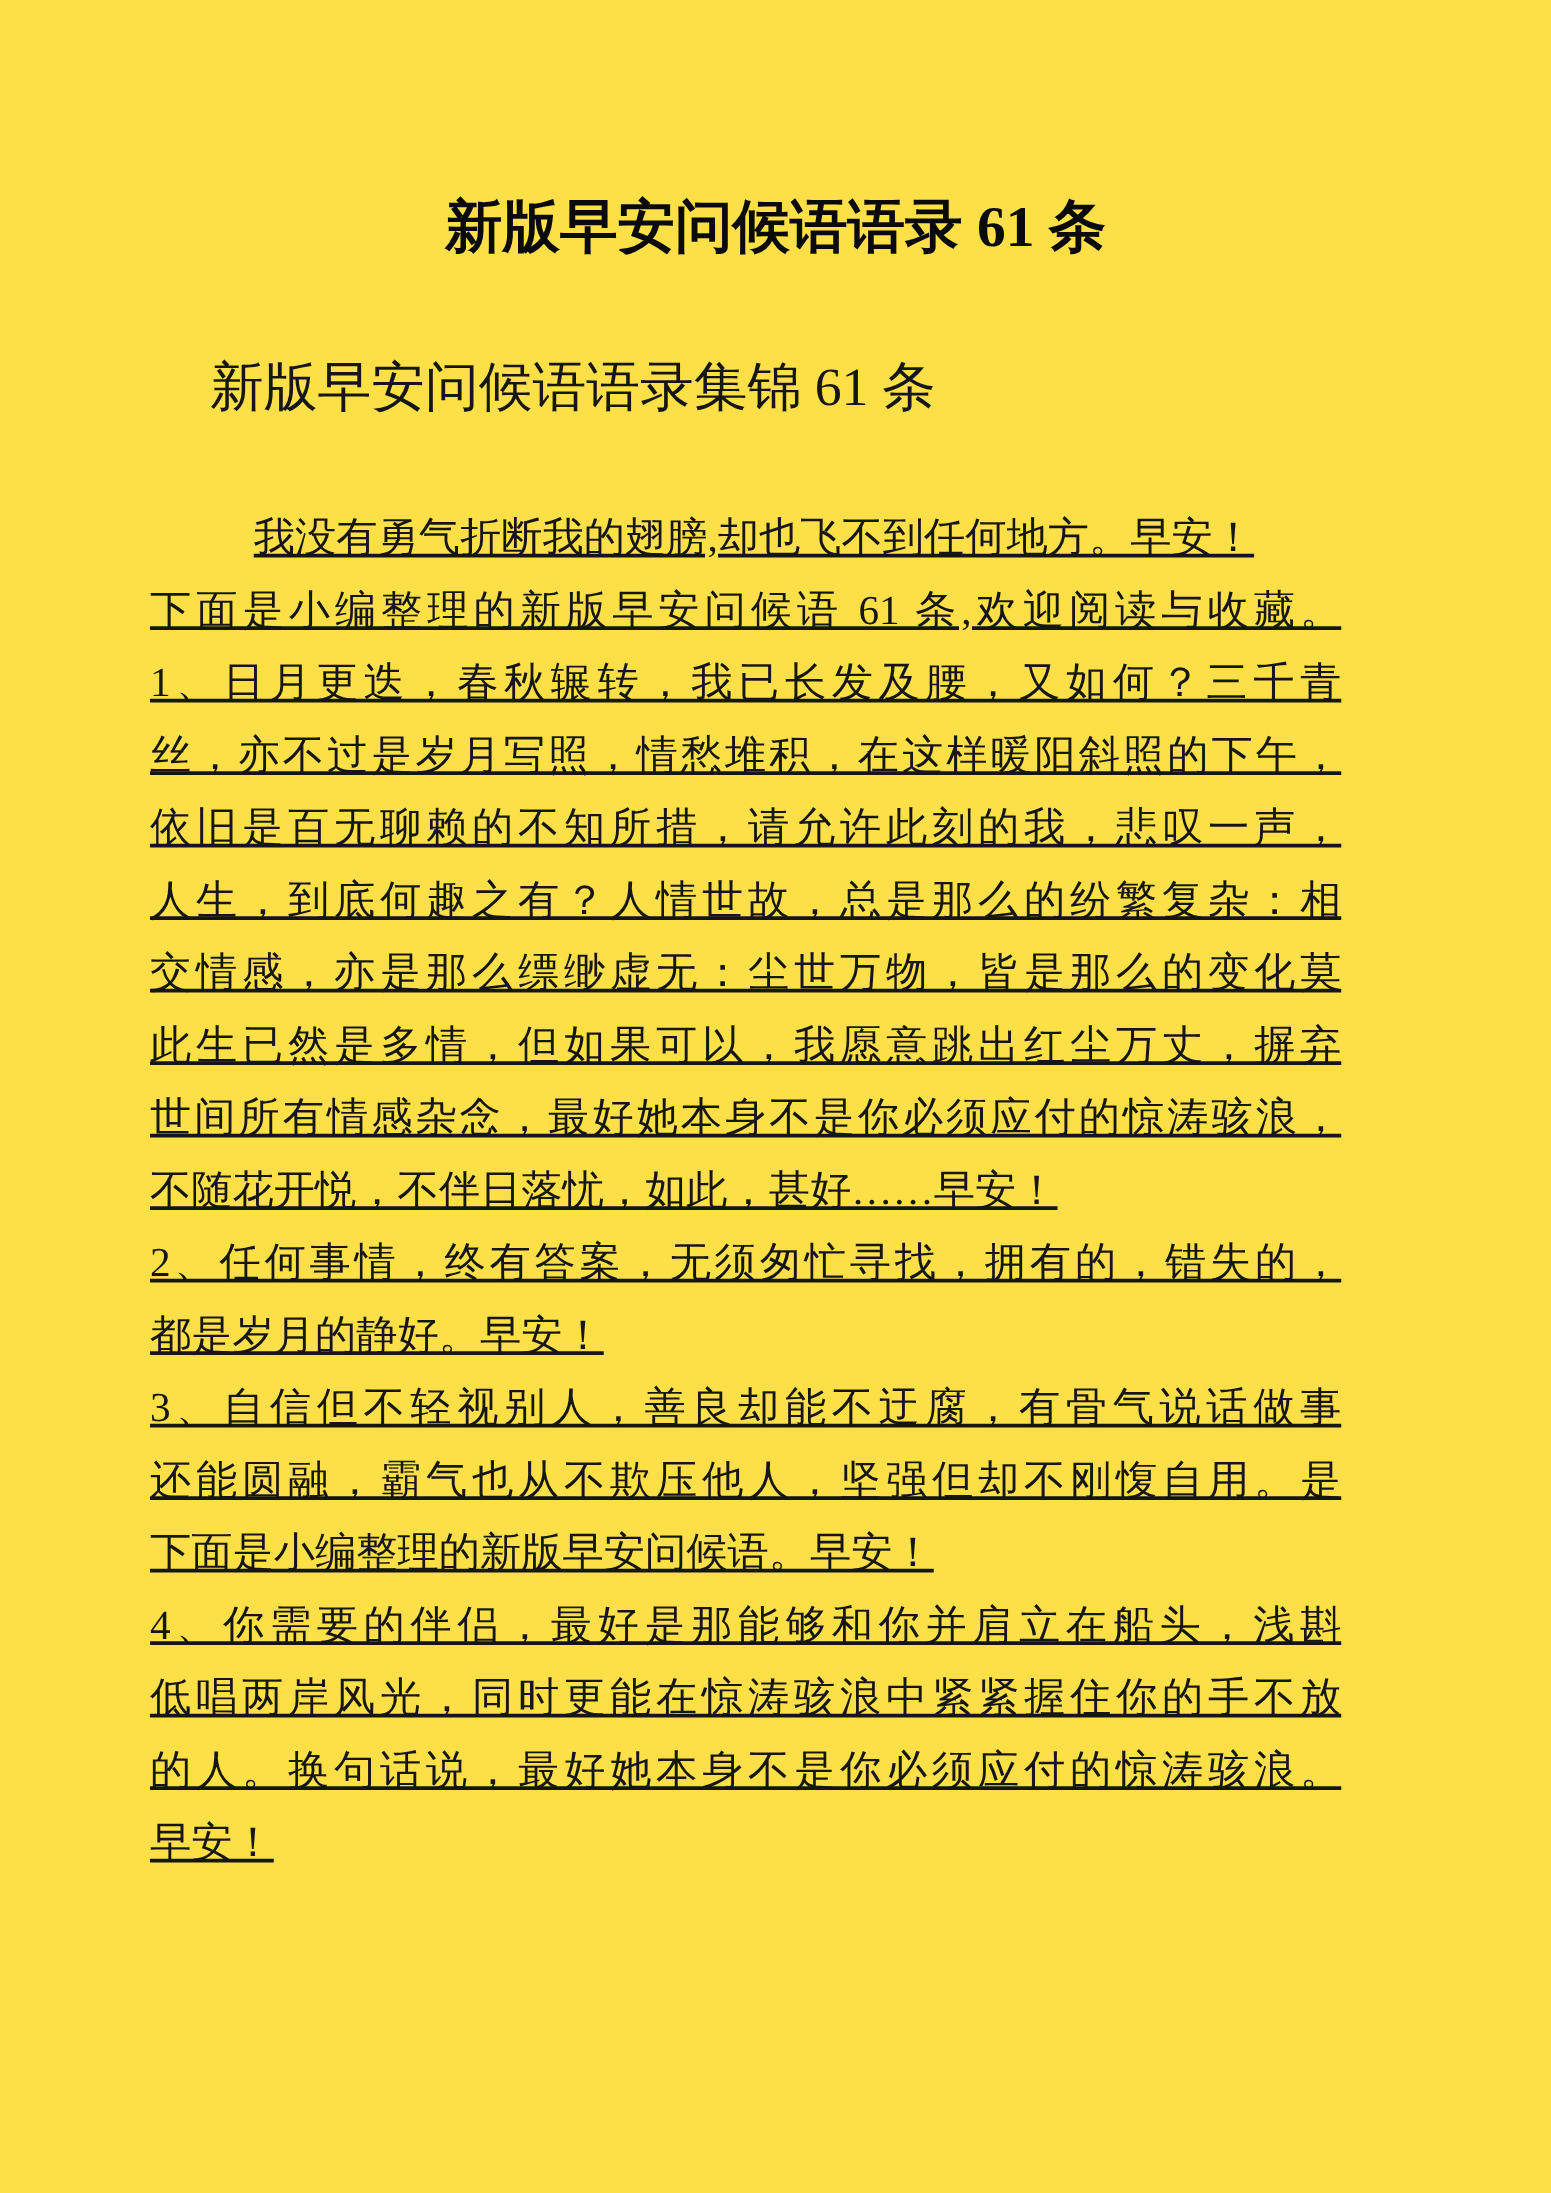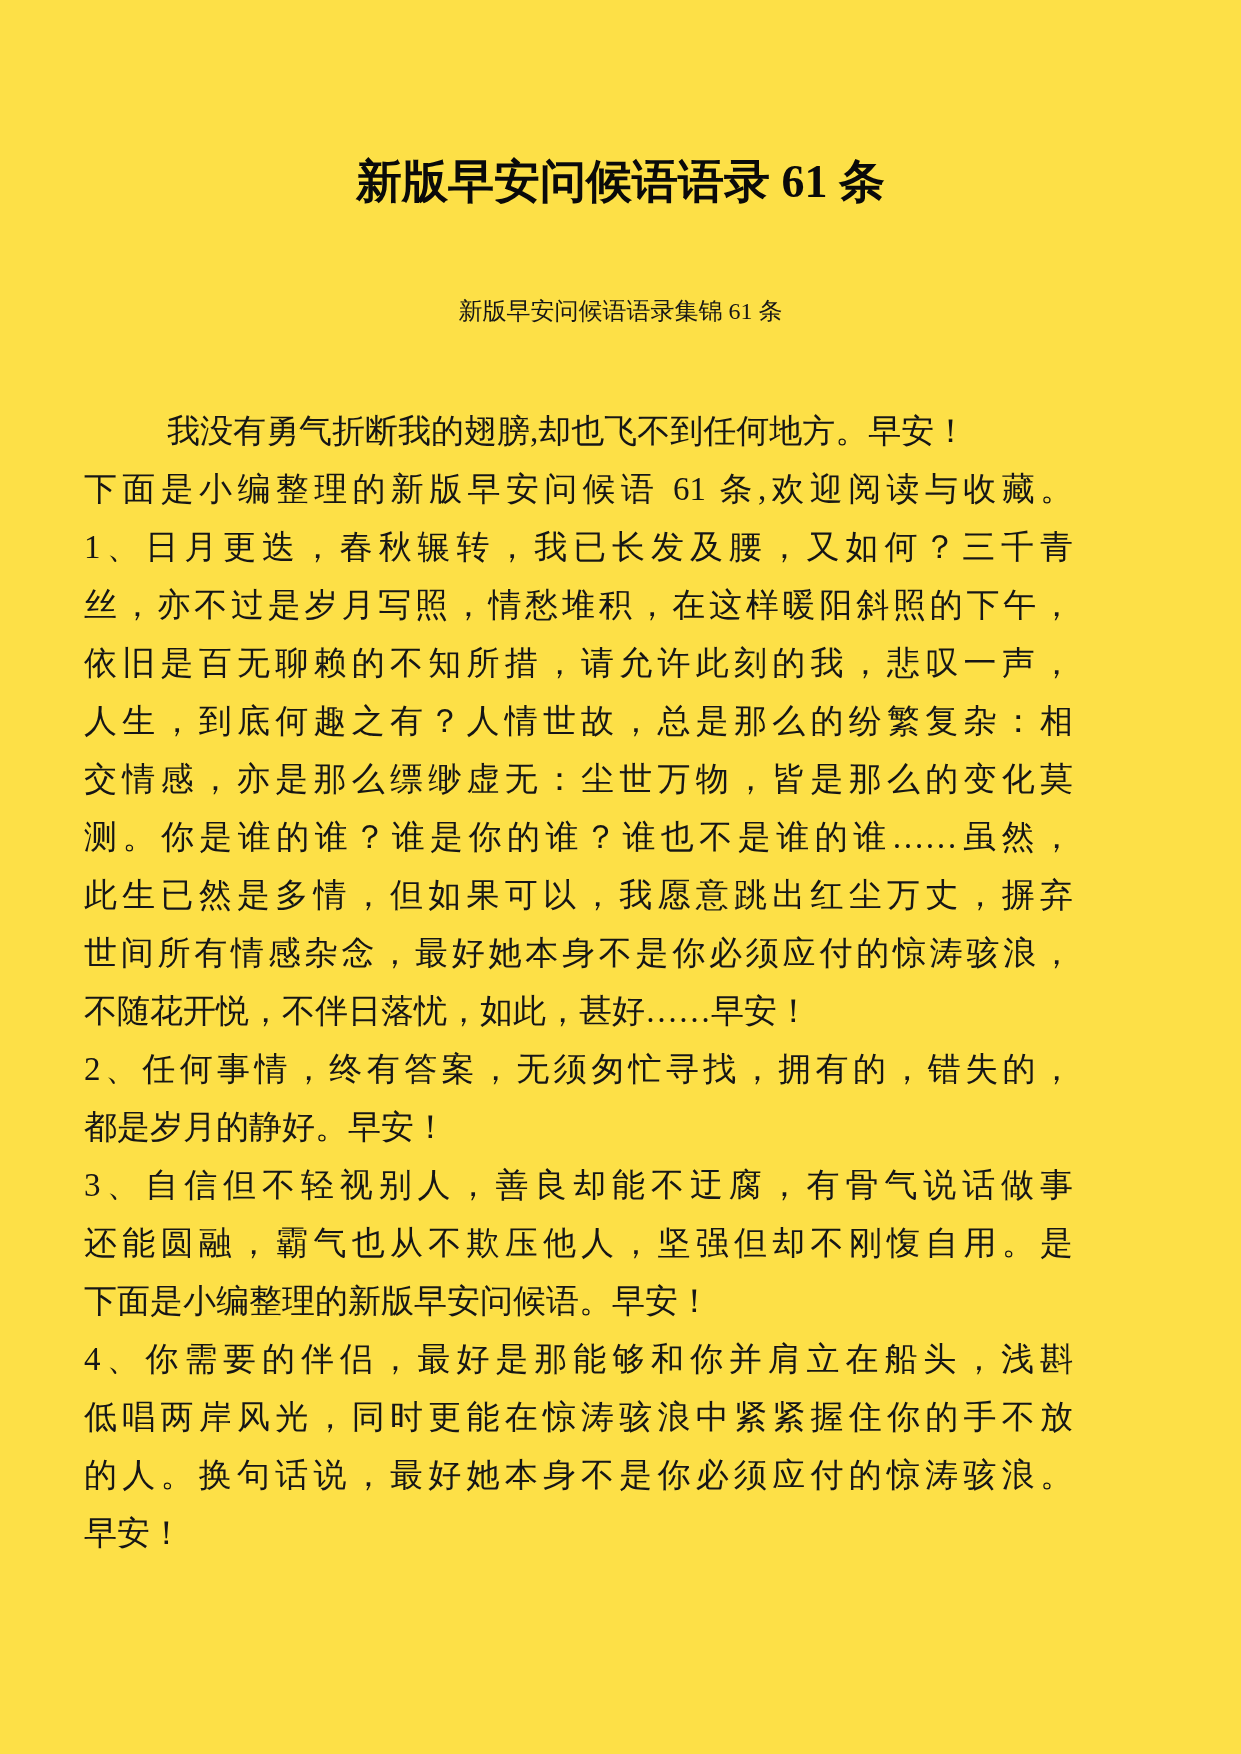--- a/index.html
+++ b/index.html
@@ -17,27 +17,27 @@
     margin: 0;
     padding-top: 146px;
     text-align: center;
     font-size: 46px;
     font-weight: 700;
     line-height: 72px;
     color: #0a0a0a;
   }
   .doc-subheading {
     margin: 64px 168px 0 168px;
-    font-size: 24px;
+    font-size: 43px;
     font-weight: 400;
     line-height: 58px;
-    text-align: center;
   }
   .doc-body {
-    margin: 62px 168px 0 84px;
+    margin: 62px 168px 0 120px;
+    text-decoration: underline;
   }
   .tline {
     font-size: 33px;
     line-height: 58px;
     white-space: normal;
   }
   .j {
     text-align: justify;
     text-align-last: justify;
     text-justify: inter-character;
@@ -53,21 +53,20 @@
   <div class="doc-subheading">新版早安问候语语录集锦 61 条</div>
 
   <div class="doc-body">
     <div class="tline ind">我没有勇气折断我的翅膀,却也飞不到任何地方。早安！</div>
     <div class="tline j">下面是小编整理的新版早安问候语 61 条,欢迎阅读与收藏。</div>
     <div class="tline j">1、日月更迭，春秋辗转，我已长发及腰，又如何？三千青</div>
     <div class="tline j">丝，亦不过是岁月写照，情愁堆积，在这样暖阳斜照的下午，</div>
     <div class="tline j">依旧是百无聊赖的不知所措，请允许此刻的我，悲叹一声，</div>
     <div class="tline j">人生，到底何趣之有？人情世故，总是那么的纷繁复杂：相</div>
     <div class="tline j">交情感，亦是那么缥缈虚无：尘世万物，皆是那么的变化莫</div>
-    <div class="tline j">测。你是谁的谁？谁是你的谁？谁也不是谁的谁……虽然，</div>
     <div class="tline j">此生已然是多情，但如果可以，我愿意跳出红尘万丈，摒弃</div>
     <div class="tline j">世间所有情感杂念，最好她本身不是你必须应付的惊涛骇浪，</div>
     <div class="tline">不随花开悦，不伴日落忧，如此，甚好……早安！</div>
     <div class="tline j">2、任何事情，终有答案，无须匆忙寻找，拥有的，错失的，</div>
     <div class="tline">都是岁月的静好。早安！</div>
     <div class="tline j">3、自信但不轻视别人，善良却能不迂腐，有骨气说话做事</div>
     <div class="tline j">还能圆融，霸气也从不欺压他人，坚强但却不刚愎自用。是</div>
     <div class="tline">下面是小编整理的新版早安问候语。早安！</div>
     <div class="tline j">4、你需要的伴侣，最好是那能够和你并肩立在船头，浅斟</div>
     <div class="tline j">低唱两岸风光，同时更能在惊涛骇浪中紧紧握住你的手不放</div>

